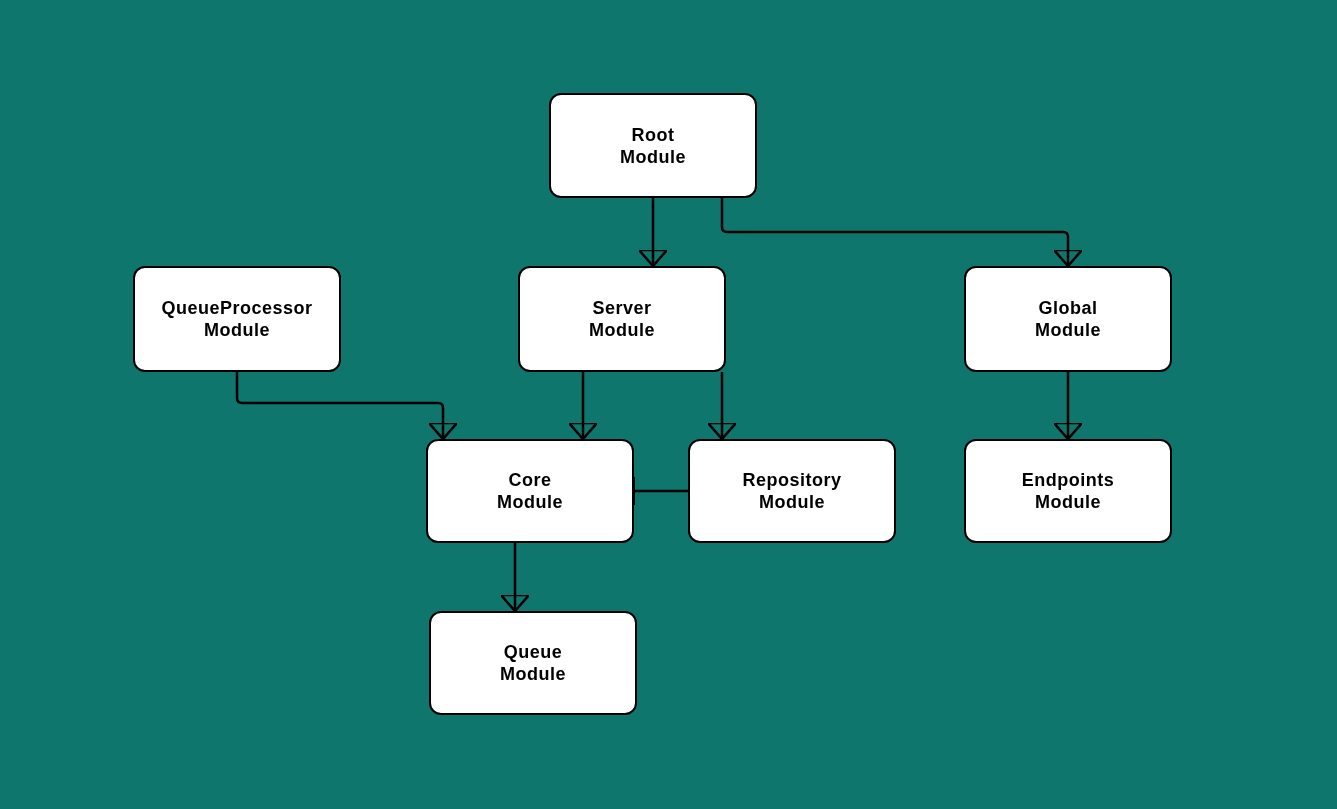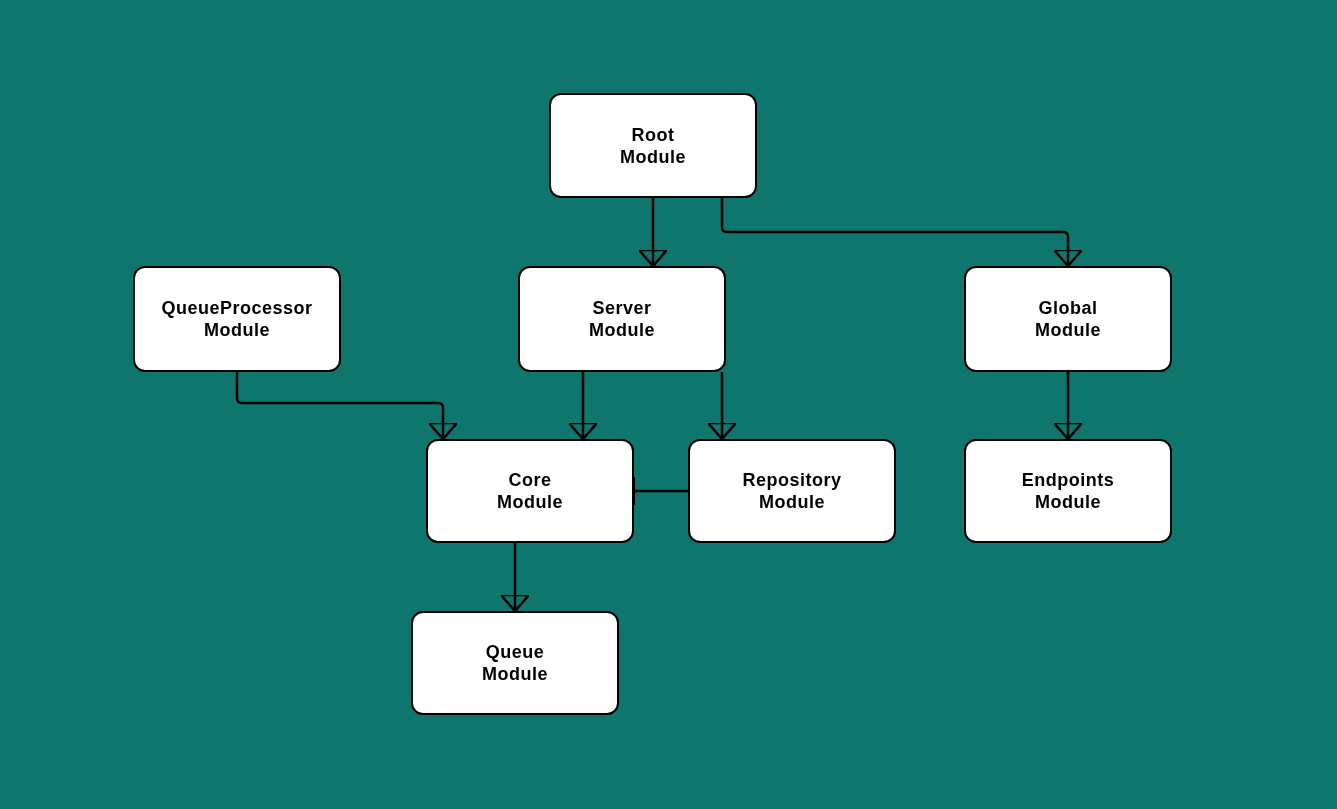--- a/index.html
+++ b/index.html
@@ -96,18 +96,18 @@
   <div class="node" style="left:688px; top:439px; width:208px; height:104px">
     <span class="label">Repository
 Module</span>
   </div>
 
   <div class="node" style="left:964px; top:439px; width:208px; height:104px">
     <span class="label">Endpoints
 Module</span>
   </div>
 
-  <div class="node" style="left:411px; top:611px; width:208px; height:104px">
+  <div class="node" style="left:429px; top:611px; width:208px; height:104px">
     <span class="label">Queue
 Module</span>
   </div>
 
 </div>
 
 </body></html>

